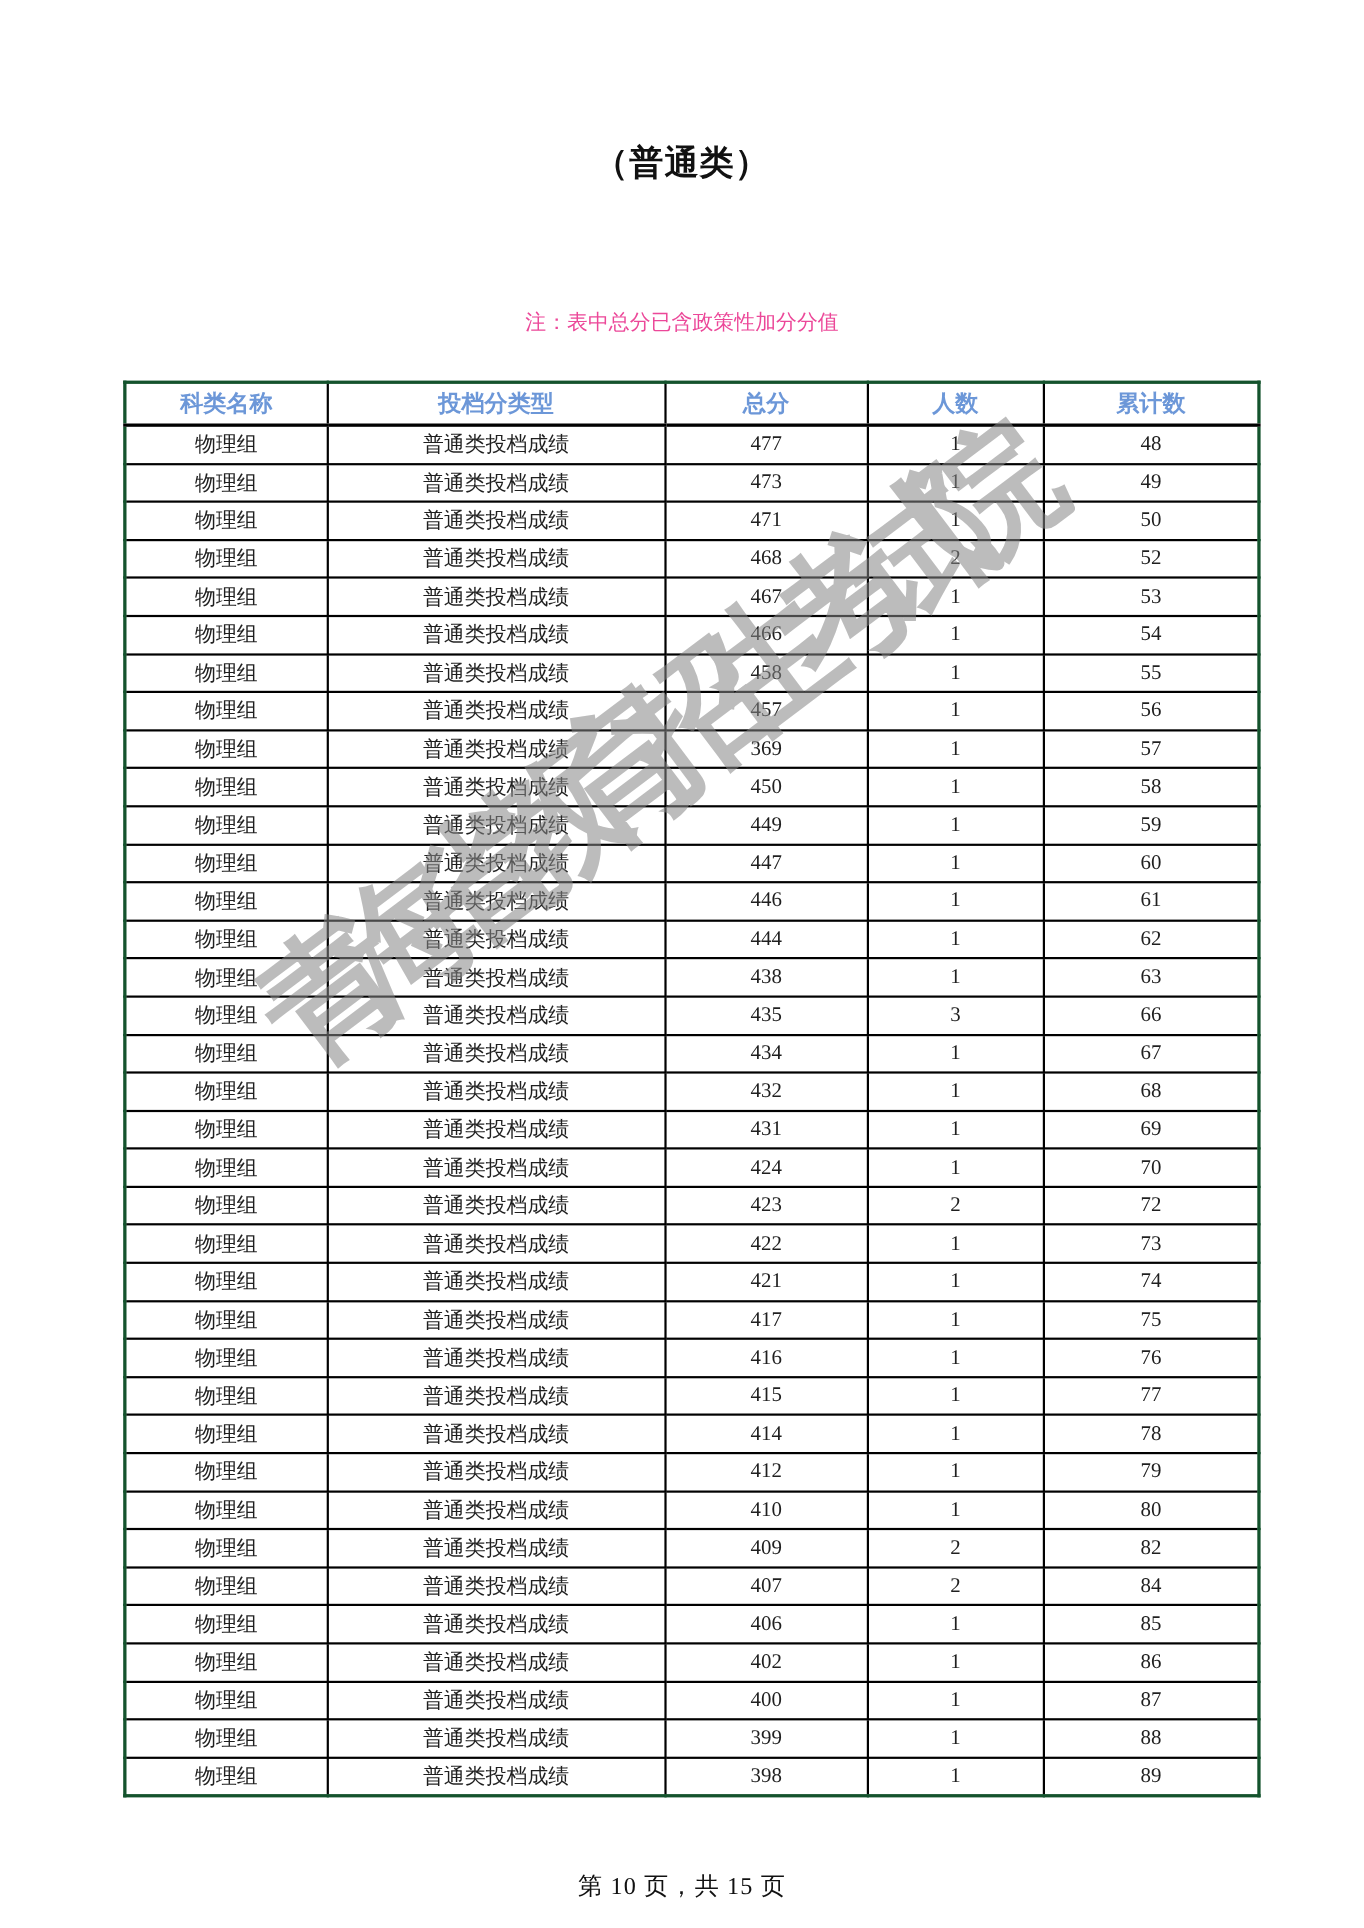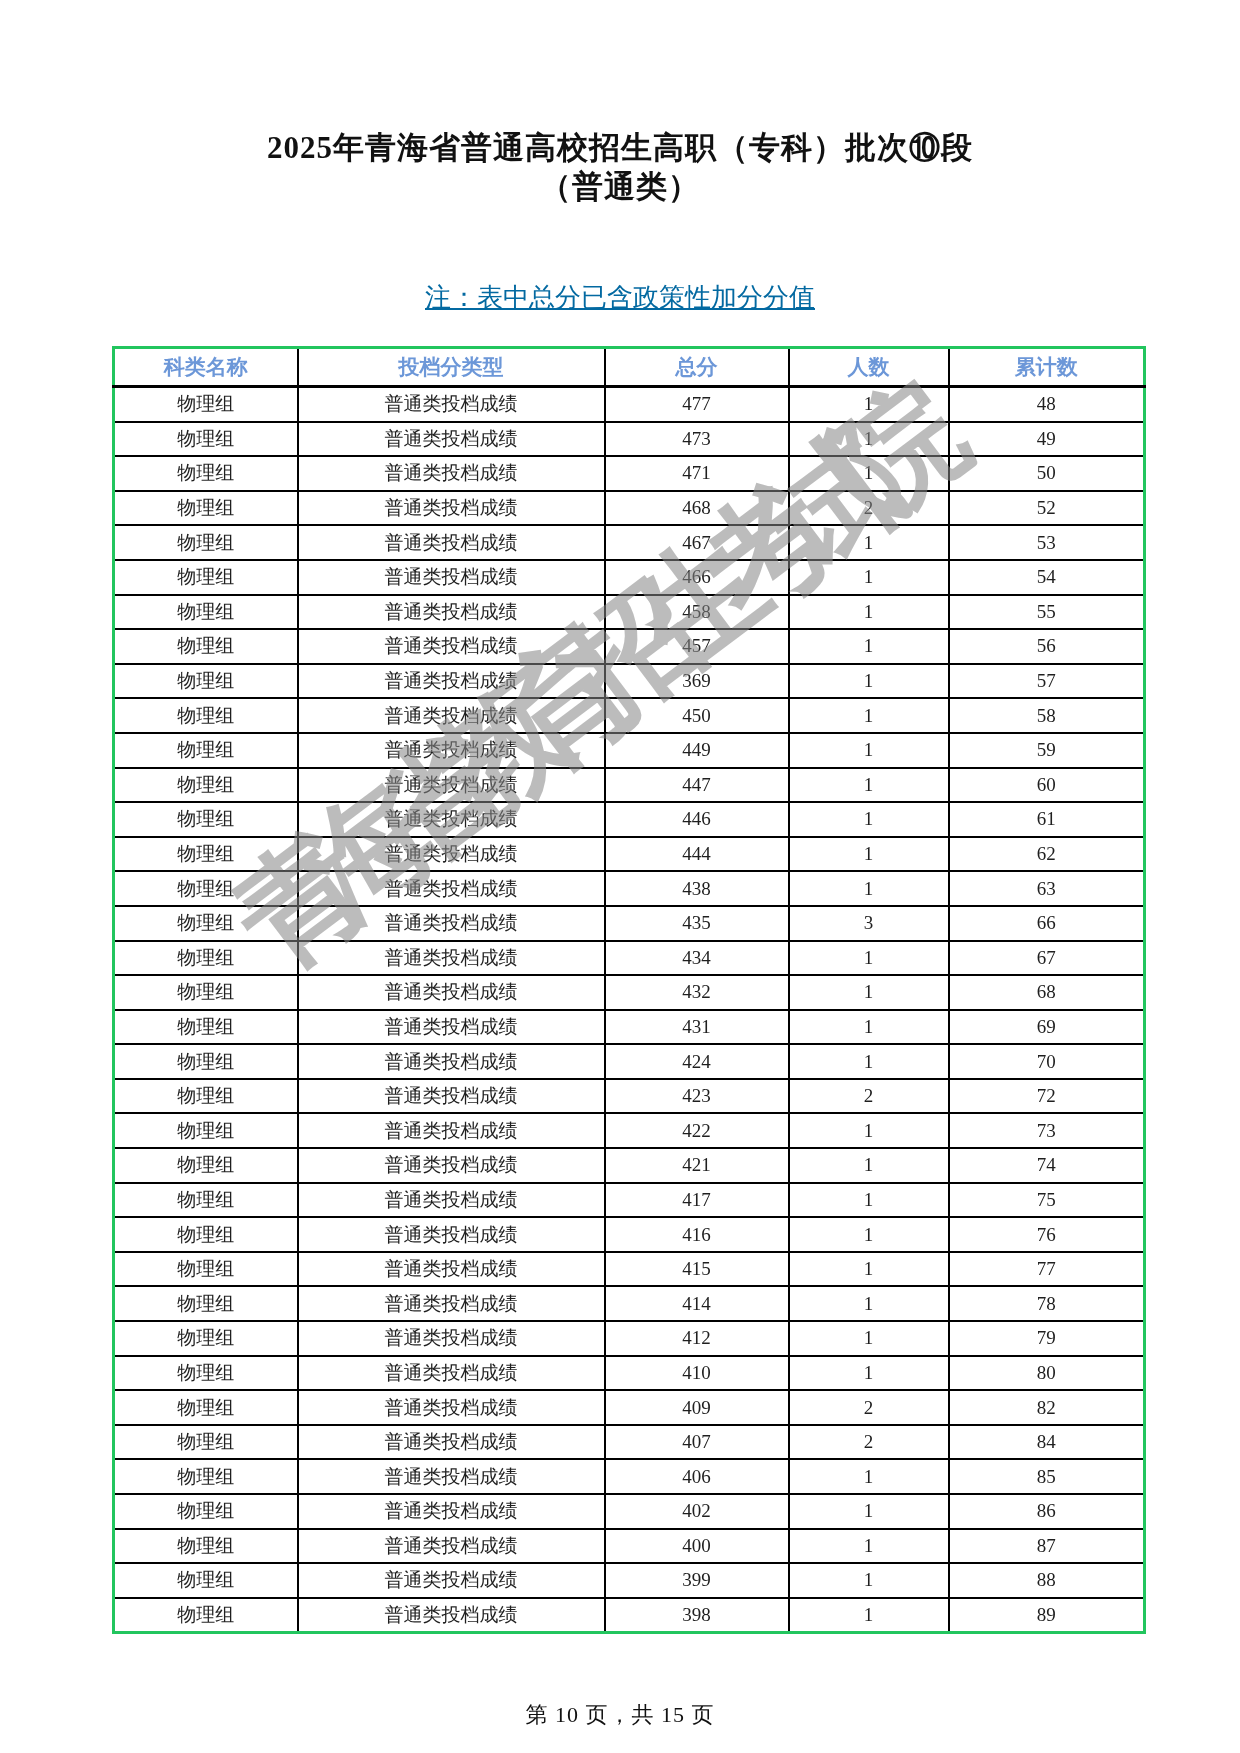--- a/index.html
+++ b/index.html
@@ -26,32 +26,31 @@
     line-height: 39px;
     color: #111111;
     letter-spacing: 1px;
   }
   .table-note {
     position: absolute;
     top: 280px;
     left: 0;
     width: 100%;
     text-align: center;
-    font-size: 26px;
-    color: #0369a1;
-    text-decoration: underline;
+    font-size: 19px;
+    color: #ec4899;
   }
   table.score-table {
     position: absolute;
     top: 346px;
     left: 112px;
     width: 1031px;
     border-collapse: collapse;
     table-layout: fixed;
-    border: 3px solid #22c55e;
+    border: 3px solid #14532d;
   }
   table.score-table th {
     height: 36px;
     border: 2px solid #000000;
     border-bottom: 3px solid #000000;
     font-size: 21px;
     font-weight: bold;
     text-align: center;
     vertical-align: middle;
     padding: 0;
@@ -88,21 +87,20 @@
     text-align: center;
     font-size: 22px;
     color: #111111;
     letter-spacing: 1px;
   }
 </style>
 </head>
 <body>
 
 <div class="page-title">
-  <div>2025年青海省普通高校招生高职（专科）批次⑩段</div>
   <div>（普通类）</div>
 </div>
 
 <div class="table-note">注：表中总分已含政策性加分分值</div>
 
 <table class="score-table">
   <colgroup>
     <col style="width:184px">
     <col style="width:307px">
     <col style="width:184px">

